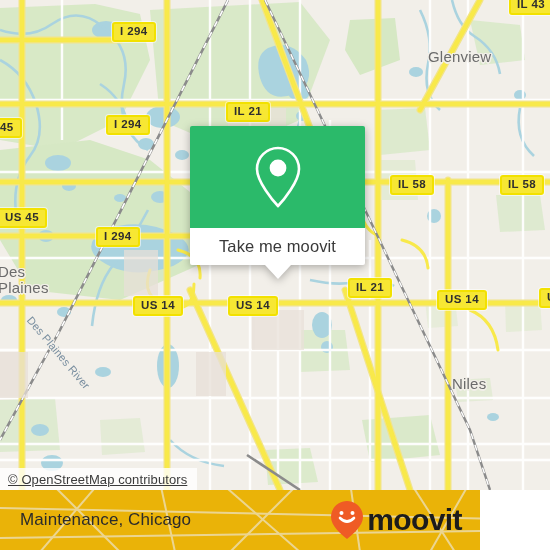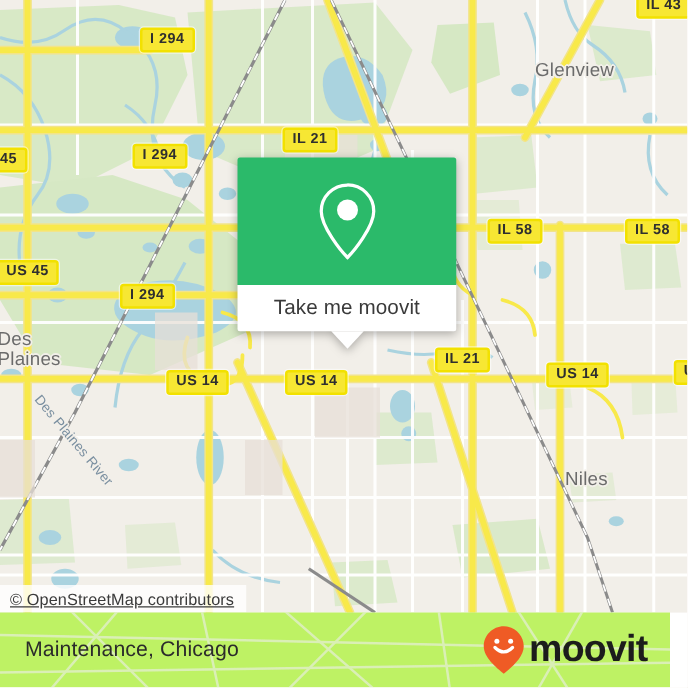--- a/index.html
+++ b/index.html
@@ -119,23 +119,23 @@
     font-size: 13px;
     letter-spacing: 0.1px;
     text-decoration: underline;
   }
 
   
   #footer {
     position: absolute;
     left: 0;
     top: 490px;
-    width: 536px;
+    width: 480px;
     height: 60px;
-    background: #bef264;
+    background: #eab308;
     overflow: hidden;
     text-decoration: underline;
   }
   #footer svg.watermark {
     position: absolute;
     left: 0; top: -8px;
     width: 550px;
     height: 70px;
     opacity: 0.6;
   }

